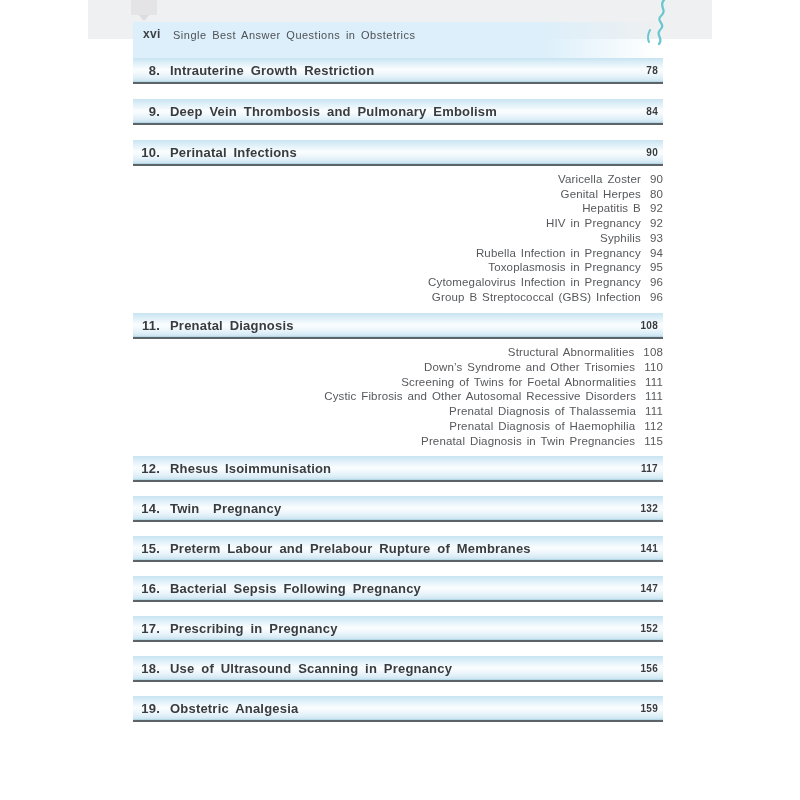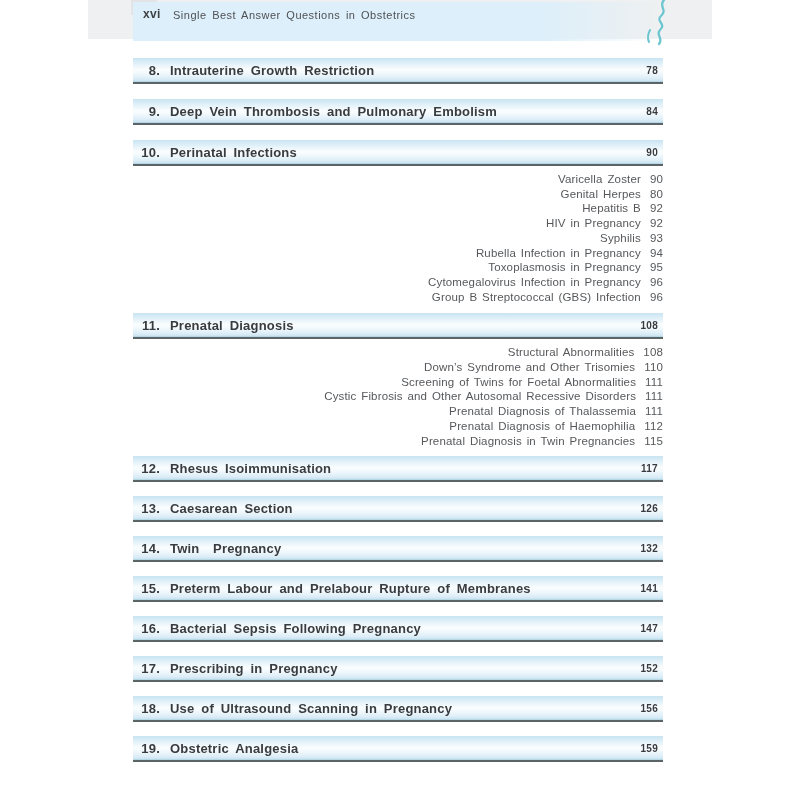--- a/index.html
+++ b/index.html
@@ -17,21 +17,21 @@
   .page-tab{
     position:absolute;left:131px;top:0;width:26px;height:15px;
     background:#e4e4e6;
   }
   .page-tab::after{
     content:"";position:absolute;left:8px;top:15px;width:0;height:0;
     border-left:5px solid transparent;border-right:5px solid transparent;
     border-top:6px solid #dcdcde;
   }
   .header-strip{
-    position:absolute;left:133px;top:2px;width:525px;height:39px;
+    position:absolute;left:133px;top:22px;width:525px;height:39px;
     background:linear-gradient(to right,#ddeffa 0%,#ddeffa 78%,rgba(221,239,250,0) 100%);
   }
   .folio{
     position:absolute;left:10px;top:5px;
     font-weight:bold;font-size:12px;color:#3e4144;letter-spacing:.3px;
   }
   .running-title{
     position:absolute;left:40px;right:0;top:7px;text-align:left;
     font-size:11px;color:#4e5154;letter-spacing:.5px;word-spacing:2px;
   }
@@ -127,25 +127,20 @@
     <div class="sub"><span class="sub-t">Prenatal Diagnosis of Haemophilia</span><span class="sub-p">112</span></div>
     <div class="sub"><span class="sub-t">Prenatal Diagnosis in Twin Pregnancies</span><span class="sub-p">115</span></div>
   </div>
 
   <div class="chap mt8">
     <span class="num">12.</span>
     <span class="title">Rhesus Isoimmunisation</span>
     <span class="pg">117</span>
   </div>
 
-  <div class="chap mt14">
-    <span class="num">13.</span>
-    <span class="title">Caesarean Section</span>
-    <span class="pg">126</span>
-  </div>
 
   <div class="chap mt14">
     <span class="num">14.</span>
     <span class="title">Twin  Pregnancy</span>
     <span class="pg">132</span>
   </div>
 
   <div class="chap mt14">
     <span class="num">15.</span>
     <span class="title">Preterm Labour and Prelabour Rupture of Membranes</span>

